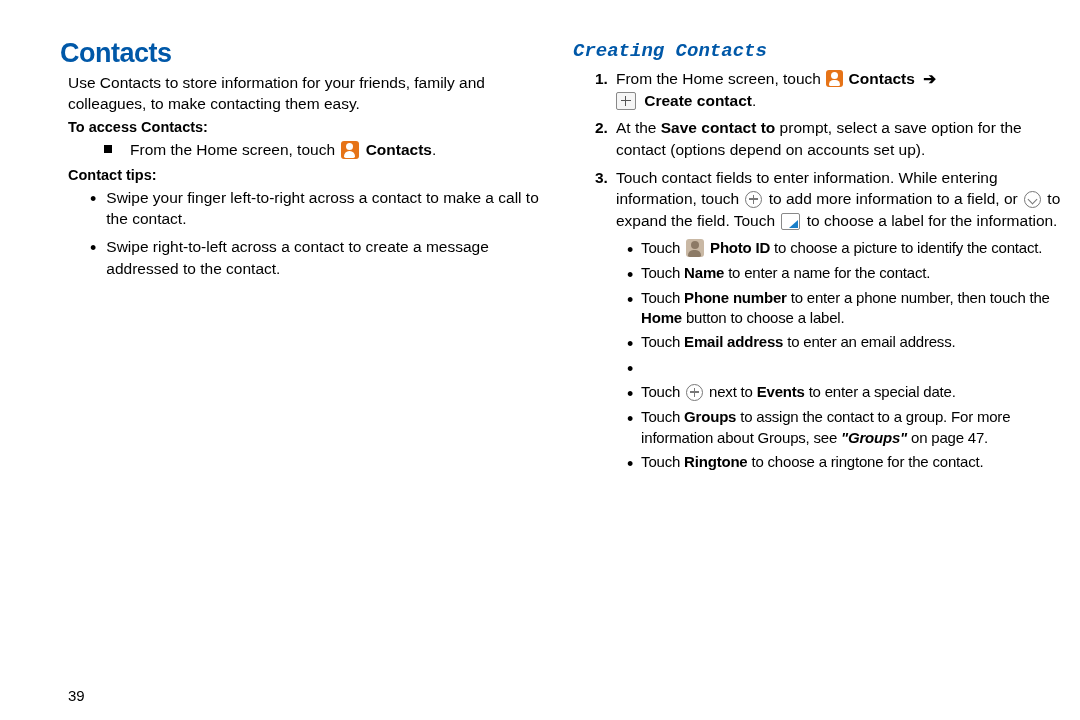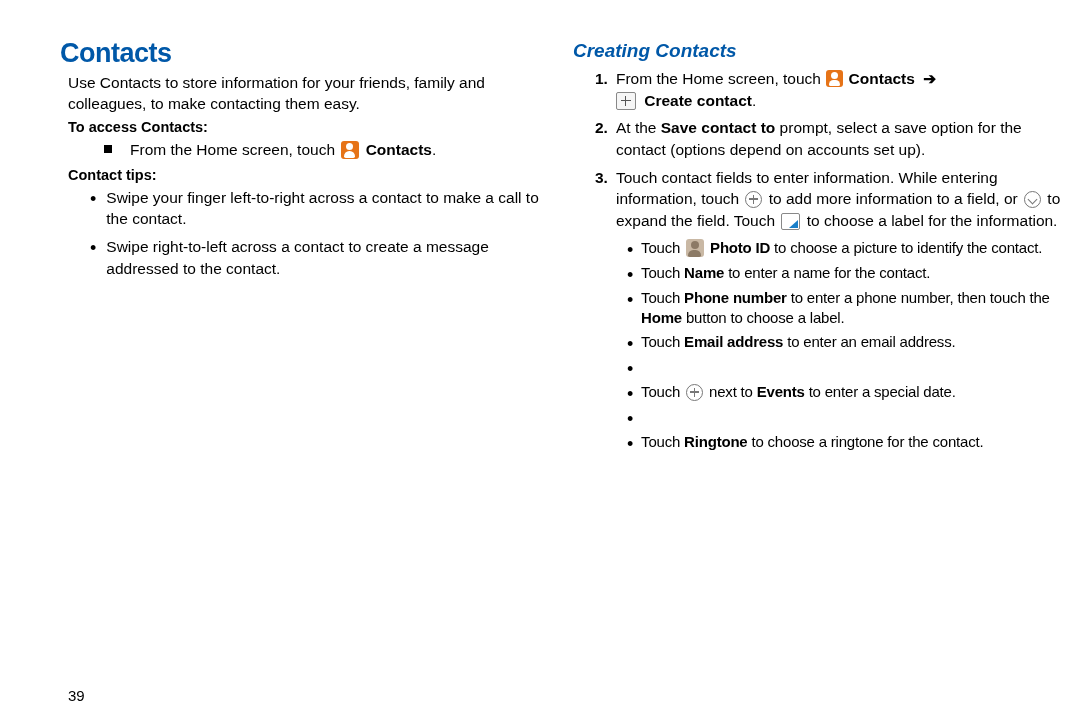--- a/index.html
+++ b/index.html
@@ -23,21 +23,21 @@
   }
   h1 {
     font-family: Arial, Helvetica, sans-serif;
     font-weight: 900;
     font-size: 27px;
     color: #0058a8;
     margin: 0 0 4px 0;
     letter-spacing: -0.5px;
   }
   h2 {
-    font-family: Liberation Sans, sans-serif;
+    font-family: Liberation Mono, monospace;
     font-weight: 700;
     font-style: italic;
     font-size: 19px;
     color: #0058a8;
     margin: 2px 0 6px 0;
   }
   p.intro {
     font-size: 15.5px;
     margin: 0 0 0 0;
     line-height: 1.35;
@@ -311,20 +311,21 @@
       <div class="dot-bullet2">•</div>
     </div>
 
     <div class="row block15 condensed">
       <div class="dot-bullet2">•</div>
       <div class="txt"><span>Touch </span><span class="icon plus-circle"></span><span> next to </span><span class="bold">Events</span><span> to enter a special date.</span></div>
     </div>
 
     <div class="row block15 condensed">
       <div class="dot-bullet2">•</div>
+      <div class="txt"><span>Touch </span><span class="bold">Groups</span><span> to assign the contact to a group. For more information about Groups, see </span><span class="bold italic">"Groups"</span><span> on page 47.</span></div>
     </div>
 
     <div class="row block15 condensed">
       <div class="dot-bullet2">•</div>
       <div class="txt"><span>Touch </span><span class="bold">Ringtone</span><span> to choose a ringtone for the contact.</span></div>
     </div>
 
   </div>
 </div>
 

